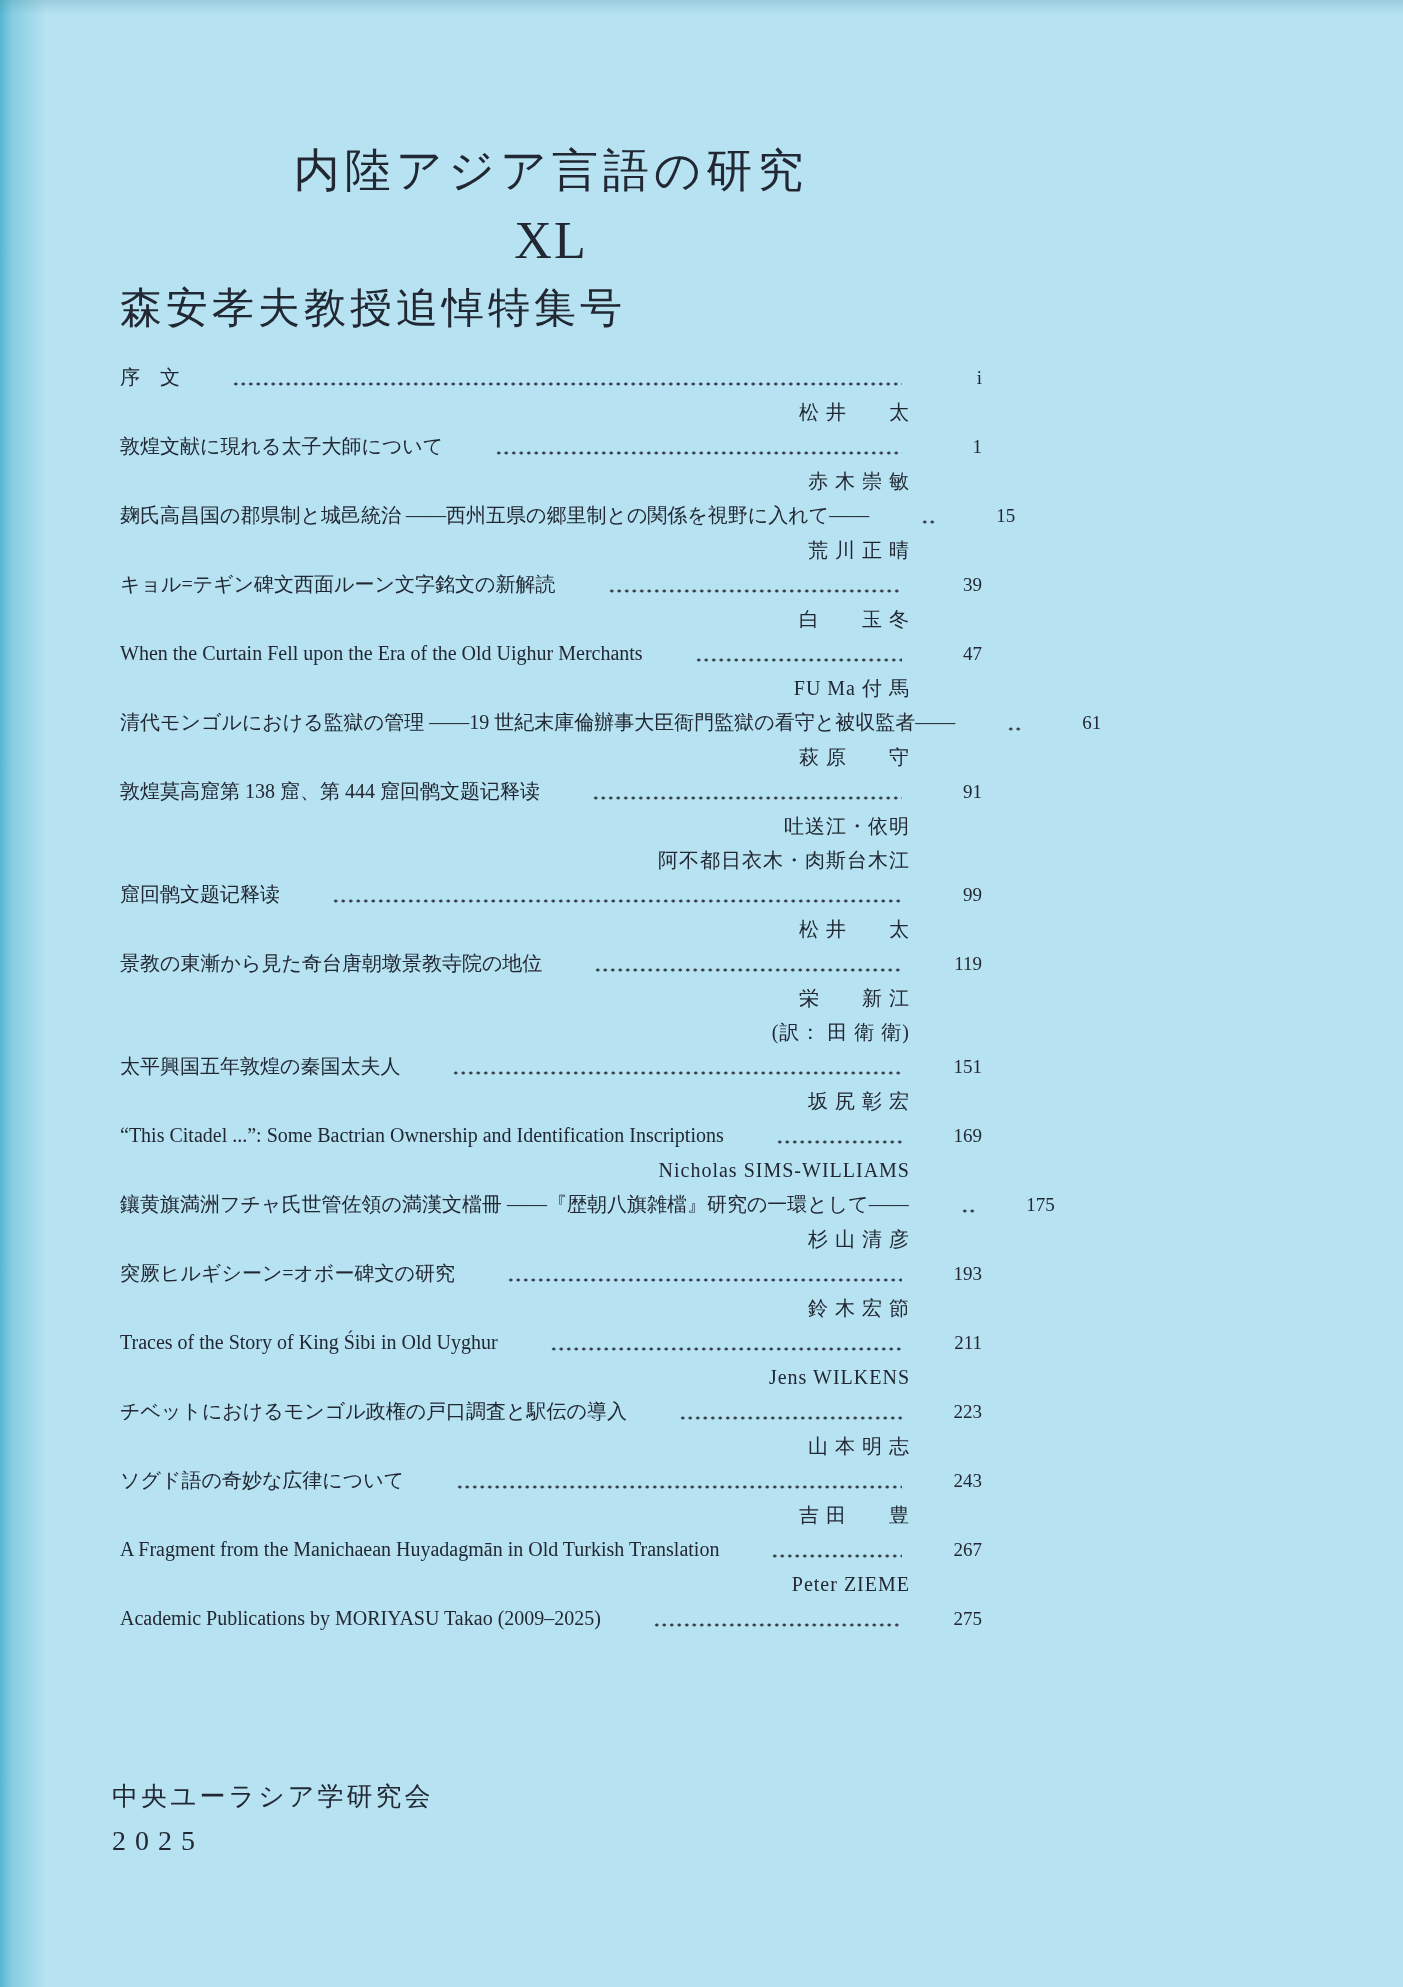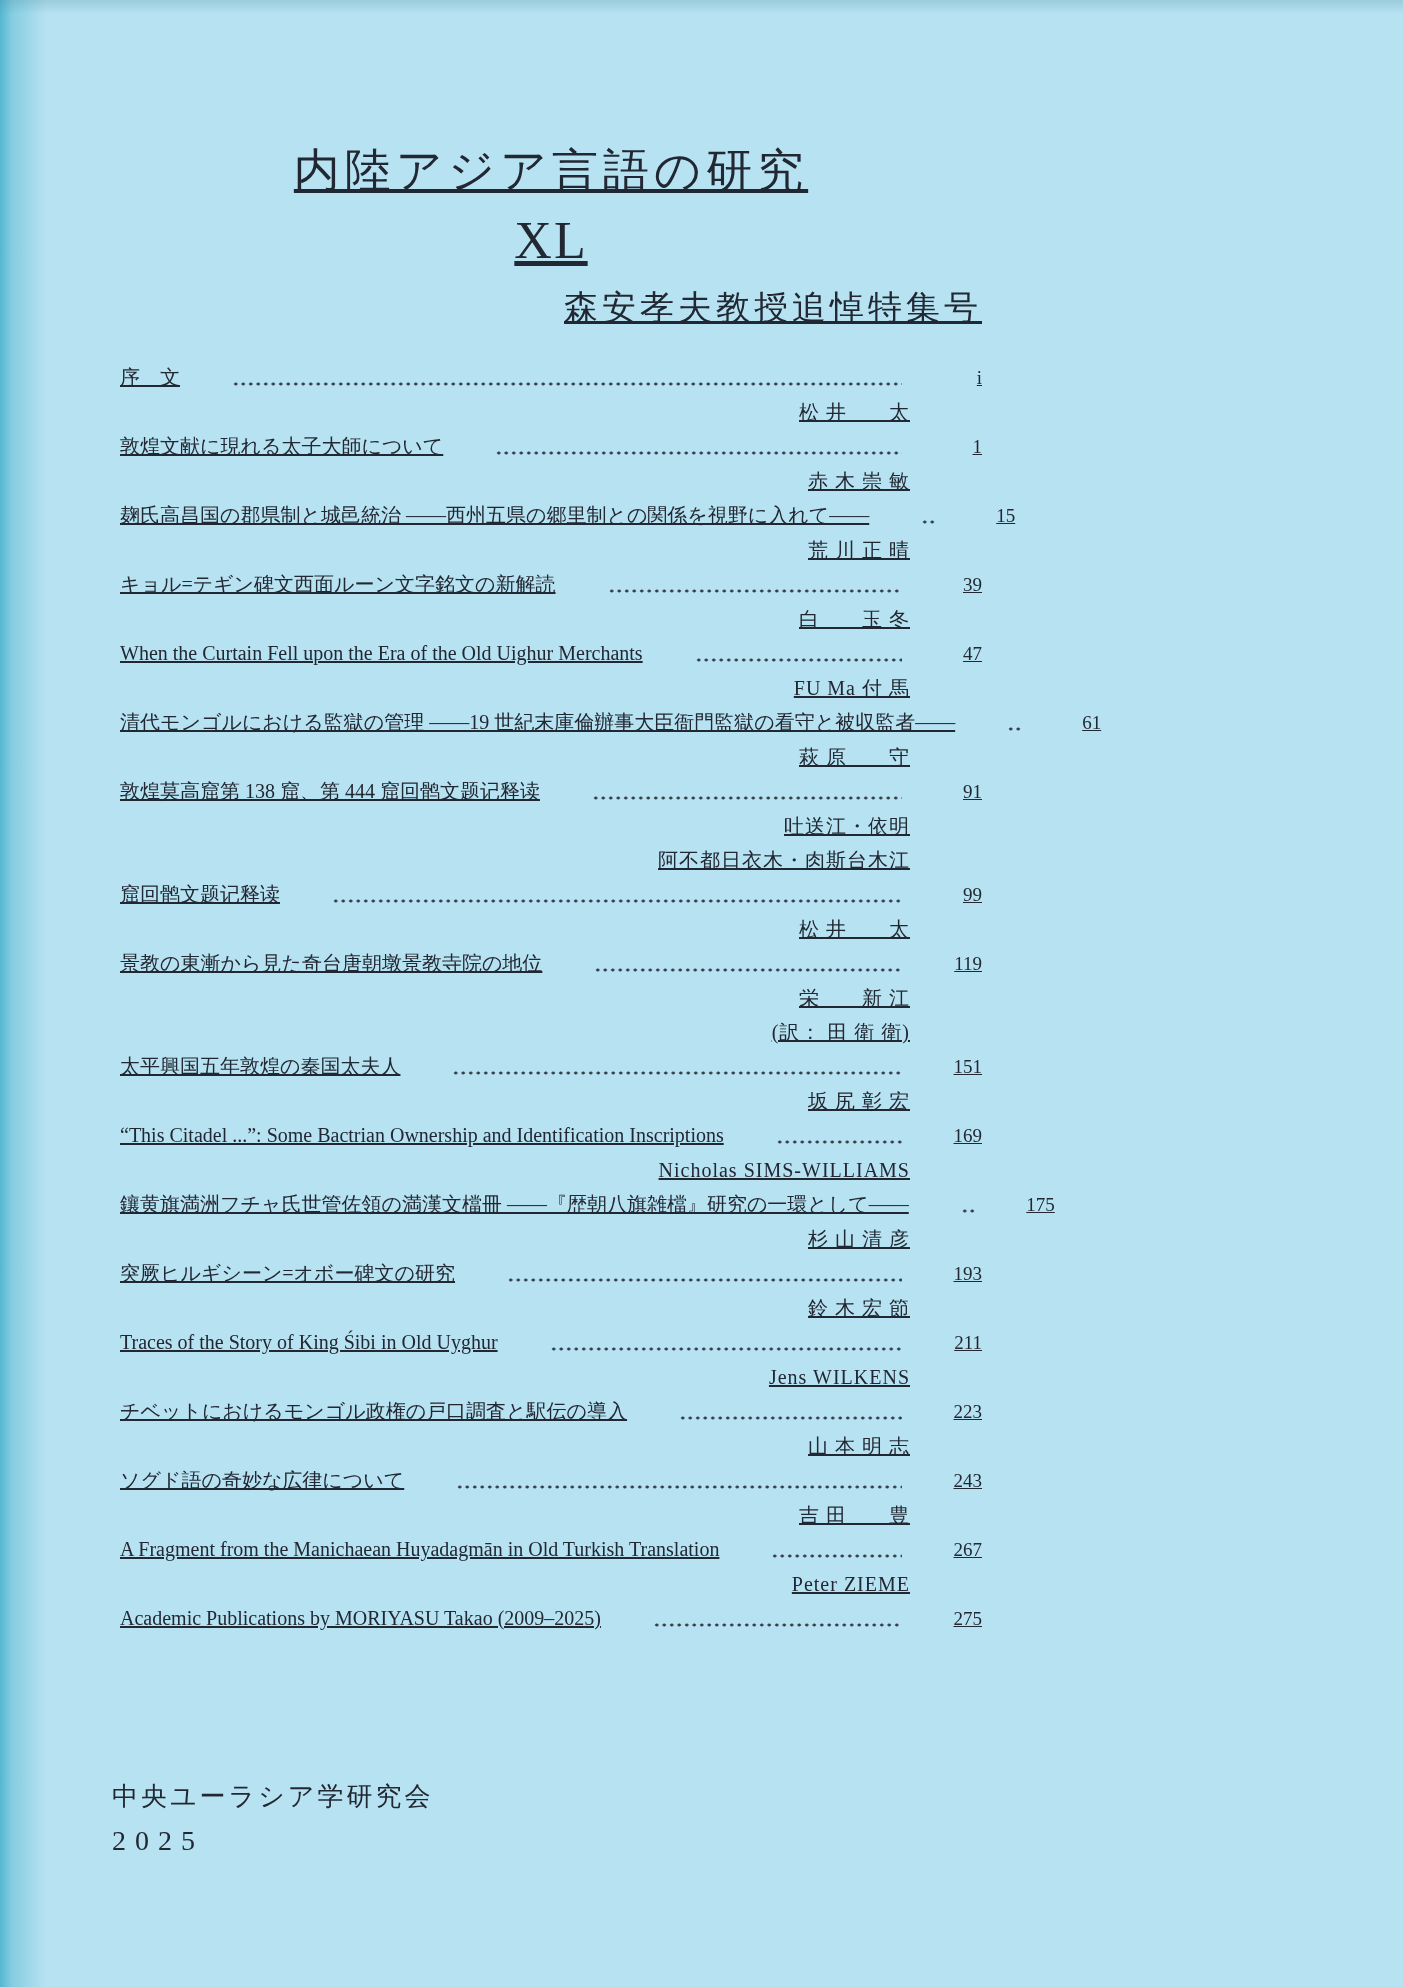--- a/index.html
+++ b/index.html
@@ -14,32 +14,32 @@
   }
   .spine{
     position:absolute;left:0;top:0;bottom:0;width:46px;
     background:linear-gradient(90deg,#55b6d1 0px,#86cde1 12px,#b7e2f1 46px);
   }
   .top-shade{
     position:absolute;left:0;top:0;right:0;height:14px;
     background:linear-gradient(180deg,rgba(70,140,160,0.25),rgba(70,140,160,0));
   }
   .content{
-    position:absolute;left:120px;top:140px;width:862px;text-decoration:underline;
+    position:absolute;left:120px;top:140px;width:862px;
   }
   .main-title{
     font-size:46px;line-height:62px;text-align:center;
     letter-spacing:5px;font-weight:500;white-space:pre;
   }
   .volume{
     font-size:52px;line-height:78px;text-align:center;
     letter-spacing:2px;font-weight:500;
   }
   .subtitle{
-    font-size:34px;line-height:56px;text-align:right;
+    font-size:42px;line-height:56px;text-align:left;
     letter-spacing:4px;font-weight:500;white-space:pre;
     margin-bottom:24px;
   }
   .toc{font-size:20px;}
   .line{
     display:flex;align-items:baseline;line-height:34px;gap:36px;
   }
   .line .t{white-space:pre;}
   .line.indent{padding-left:92px;}
   .dots{

